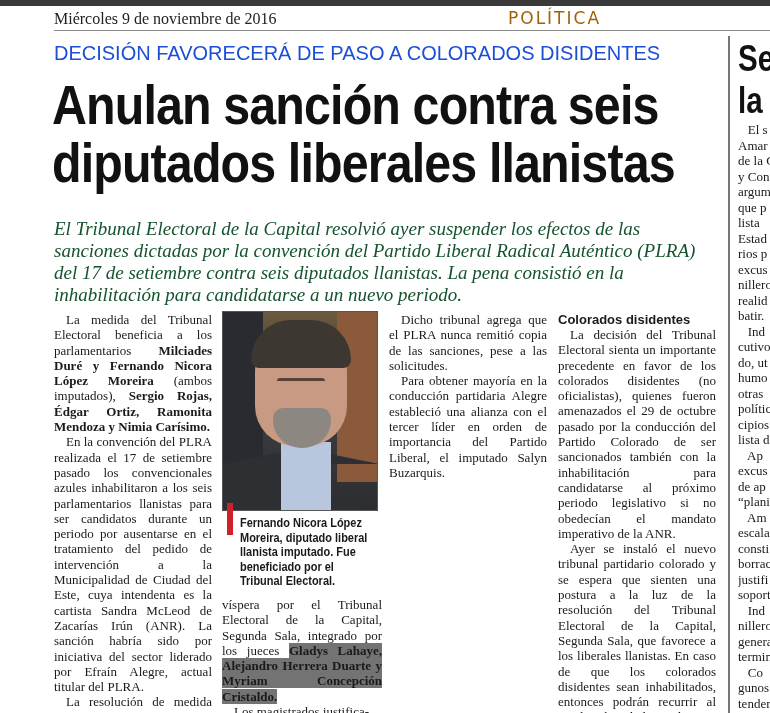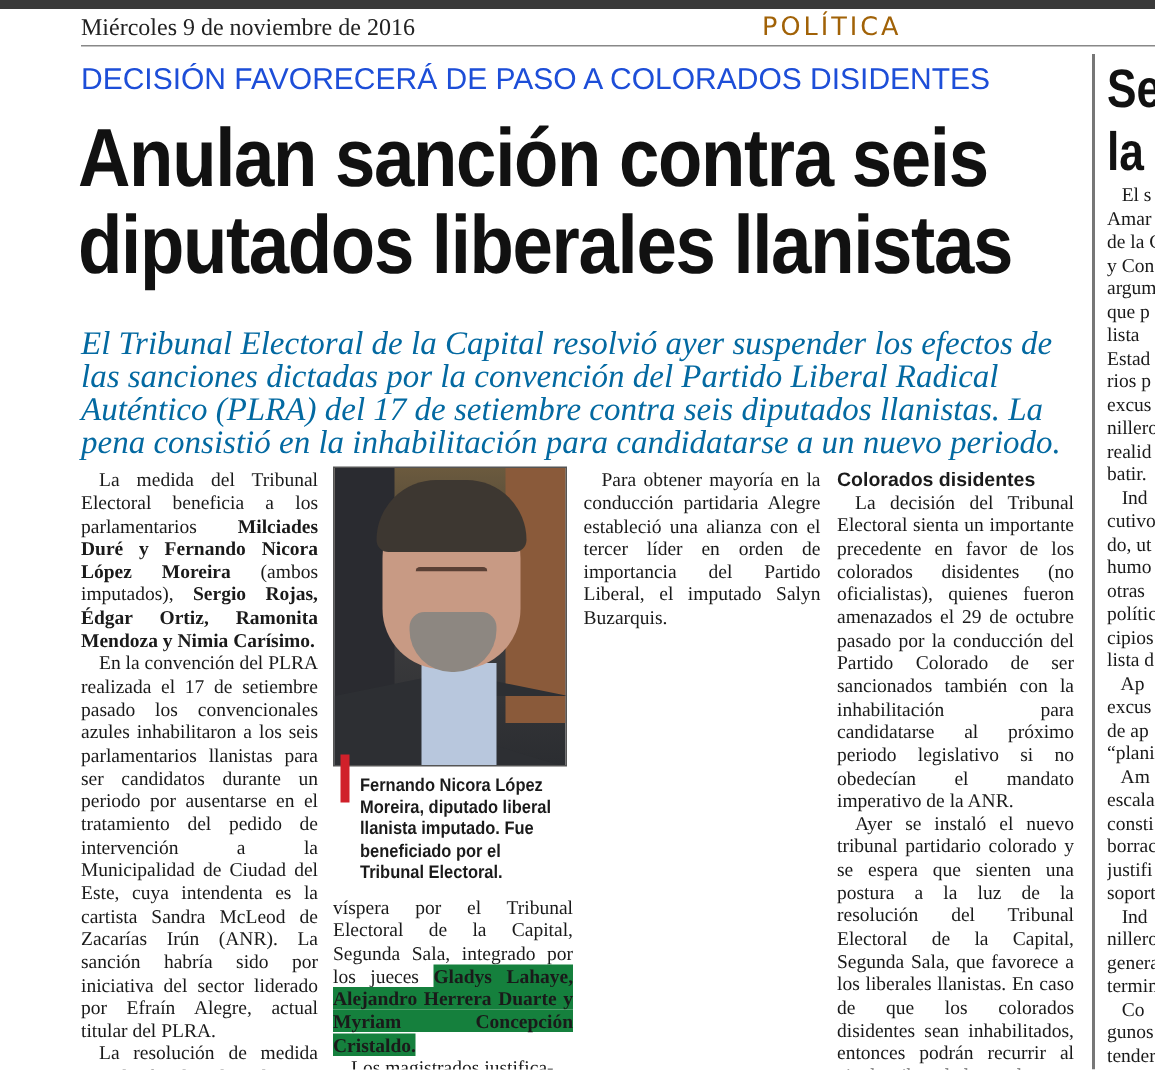--- a/index.html
+++ b/index.html
@@ -10,21 +10,21 @@
 
     .date { position: absolute; left: 54px; top: 10px; font-family: "Liberation Serif", serif; font-size: 16px; color: #222; }
     .section { position: absolute; left: 508px; top: 8px; font-family: "DejaVu Sans", sans-serif; font-weight: normal; font-size: 17px; letter-spacing: 2px; color: #a16207; }
     .header-rule { position: absolute; left: 54px; top: 30px; width: 716px; height: 1px; background: #888; }
 
     .kicker { position: absolute; left: 54px; top: 42px; font-family: "Liberation Sans", sans-serif; font-size: 20px; color: #1d4ed8; letter-spacing: 0px; }
 
     .headline { position: absolute; left: 52px; top: 76px; width: 670px; font-family: "Liberation Sans", sans-serif; font-weight: bold; font-size: 55px; line-height: 58px; color: #111; letter-spacing: -1px; transform: scaleX(0.88); transform-origin: left top; white-space: nowrap; }
     .headline .line { display: block; }
 
-    .lead { position: absolute; left: 54px; top: 218px; width: 660px; font-family: "Liberation Serif", serif; font-style: italic; font-size: 22px; line-height: 22px; color: #0369a1; }
+    .lead { position: absolute; left: 54px; top: 218px; width: 660px; font-family: "Liberation Serif", serif; font-style: italic; font-size: 19px; line-height: 22px; color: #14532d; }
 
     .col { position: absolute; top: 312px; font-family: "Liberation Serif", serif; font-size: 13px; line-height: 15.3px; color: #1a1a1a; text-align: justify; hyphens: manual; }
     .col p { text-indent: 12px; }
     .col p.noindent { text-indent: 0; }
     .col b { font-weight: bold; }
 
     .col1 { left: 54px; width: 158px; }
     .col2 { left: 222px; width: 160px; top: 597px; }
     .col3 { left: 389px; width: 158px; top: 312px; }
     .col4 { left: 558px; width: 158px; top: 312px; }
@@ -37,21 +37,21 @@
     .photo .head { position: absolute; left: 32px; top: 14px; width: 92px; height: 120px; border-radius: 46px 46px 40px 40px; background: #c89a84; }
     .photo .hair { position: absolute; left: 28px; top: 8px; width: 100px; height: 48px; border-radius: 50px 50px 10px 10px; background: #3d3731; }
     .photo .beard { position: absolute; left: 50px; top: 96px; width: 58px; height: 40px; border-radius: 10px 10px 28px 28px; background: #8d8781; }
     .photo .shirt { position: absolute; left: 58px; top: 130px; width: 50px; height: 70px; background: #b8c7dd; }
     .photo .jacket { position: absolute; left: 0; top: 140px; width: 156px; height: 60px; background: #2d2f33; clip-path: polygon(0 20%, 38% 0, 40% 100%, 0 100%, 0 20%, 100% 20%, 62% 0, 60% 100%, 100% 100%); }
     .photo .eyes { position: absolute; left: 54px; top: 66px; width: 48px; height: 6px; border-top: 3px solid #5a4035; border-radius: 4px; }
 
     .caption-bar { position: absolute; left: 227px; top: 503px; width: 6px; height: 32px; background: #d0202a; }
     .caption { position: absolute; left: 240px; top: 516px; width: 142px; font-family: "Liberation Sans", sans-serif; font-weight: bold; font-size: 12.2px; line-height: 14.6px; color: #1a1a1a; transform: scaleX(0.9); transform-origin: left top; white-space: pre-line; }
 
-    .hl { background: #15803d; }
+    .hl { background: #737373; }
 
     .vrule { position: absolute; left: 728px; top: 36px; width: 2px; height: 677px; background: #777; }
 
     .side-title { position: absolute; left: 738px; top: 38px; font-family: "Liberation Sans", sans-serif; font-weight: bold; font-size: 36px; line-height: 42px; color: #111; transform: scaleX(0.82); transform-origin: left top; white-space: pre-line; }
     .side-body { position: absolute; left: 738px; top: 122px; width: 60px; font-family: "Liberation Serif", serif; font-size: 13px; line-height: 15.5px; color: #1a1a1a; white-space: pre; overflow: hidden; }
   </style>
 </head>
 <body>
 
 <div class="topbar"></div>
@@ -87,20 +87,21 @@
 </div>
 <div class="caption-bar"></div>
 <div class="caption">Fernando Nicora López Moreira, diputado liberal llanista imputado. Fue beneficiado por el Tribunal Electoral.</div>
 
 <div class="col col2">
   <p class="noindent"><span>víspera por el Tribunal Electoral de la Capital, Segunda Sala, integrado por los jueces </span><b class="hl">Gladys Lahaye, Alejandro Herrera Duarte y Myriam Concepción Cristaldo.</b></p>
   <p>Los magistrados justifica-</p>
 </div>
 
 <div class="col col3">
+  <p>Dicho tribunal agrega que el PLRA nunca remitió copia de las sanciones, pese a las solicitudes.</p>
   <p>Para obtener mayoría en la conducción partidaria Alegre estableció una alianza con el tercer líder en orden de importancia del Partido Liberal, el imputado Salyn Buzarquis.</p>
 </div>
 
 <div class="col col4">
   <p class="subhead">Colorados disidentes</p>
   <p>La decisión del Tribunal Electoral sienta un importante precedente en favor de los colorados disidentes (no oficialistas), quienes fueron amenazados el 29 de octubre pasado por la conducción del Partido Colorado de ser sancionados también con la inhabilitación para candidatarse al próximo periodo legislativo si no obedecían el mandato imperativo de la ANR.</p>
   <p>Ayer se instaló el nuevo tribunal partidario colorado y se espera que sienten una postura a la luz de la resolución del Tribunal Electoral de la Capital, Segunda Sala, que favorece a los liberales llanistas. En caso de que los colorados disidentes sean inhabilitados, entonces podrán recurrir al citado tribunal electoral.</p>
 </div>
 
 <div class="vrule"></div>

